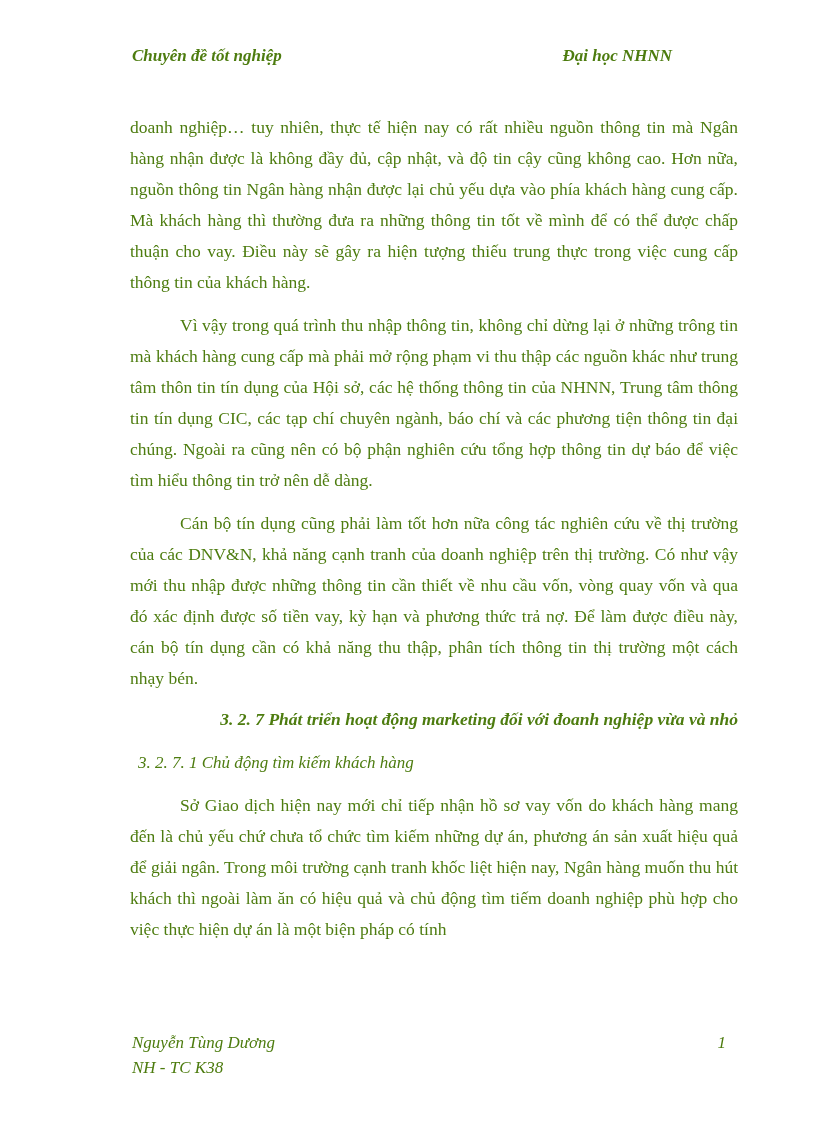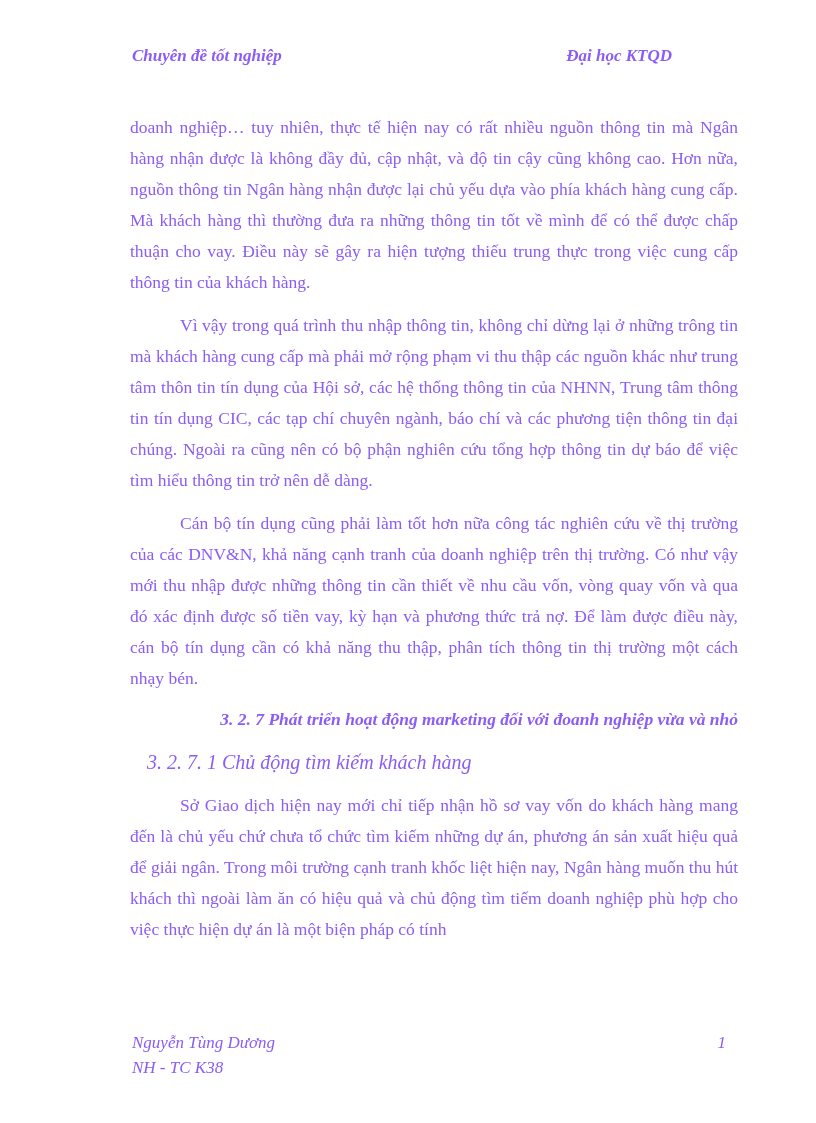--- a/index.html
+++ b/index.html
@@ -6,21 +6,21 @@
     margin: 0;
     padding: 0;
     background: #ffffff;
   }
   .page {
     position: relative;
     width: 816px;
     height: 1123px;
     background: #ffffff;
     font-family: "Liberation Serif", "DejaVu Serif", serif;
-    color: #8b5cf6;
+    color: #4d7c0f;
     overflow: hidden;
     margin: 0 auto;
   }
   .header {
     position: absolute;
     top: 46px;
     left: 132px;
     right: 86px;
     display: flex;
     justify-content: space-between;
@@ -49,22 +49,22 @@
   }
   .heading {
     margin: 4px 0 12px 0;
     font-size: 17.5px;
     font-weight: bold;
     font-style: italic;
     line-height: 31px;
     text-align: right;
   }
   .subheading {
-    margin: 4px 0 12px 17px;
-    font-size: 20px;
+    margin: 4px 0 12px 8px;
+    font-size: 17px;
     font-weight: normal;
     font-style: italic;
     line-height: 31px;
     text-align: left;
   }
   .footer {
     position: absolute;
     top: 1030px;
     left: 132px;
     right: 90px;
@@ -80,21 +80,21 @@
     white-space: nowrap;
   }
 </style>
 </head>
 <body>
 
 <div class="page">
 
   <div class="header">
     <span class="header-left">Chuyên đề tốt nghiệp</span>
-    <span class="header-right">Đại học KTQD</span>
+    <span class="header-right">Đại học NHNN</span>
   </div>
 
   <div class="content">
     <p class="para no-indent">doanh nghiệp… tuy nhiên, thực tế hiện nay có rất nhiều nguồn thông tin mà Ngân hàng nhận được là không đầy đủ, cập nhật, và độ tin cậy cũng không cao. Hơn nữa, nguồn thông tin Ngân hàng nhận được lại chủ yếu dựa vào phía khách hàng cung cấp. Mà khách hàng thì thường đưa ra những thông tin tốt về mình để có thể được chấp thuận cho vay. Điều này sẽ gây ra hiện tượng thiếu trung thực trong việc cung cấp thông tin của khách hàng.</p>
     <p class="para">Vì vậy trong quá trình thu nhập thông tin, không chỉ dừng lại ở những trông tin mà khách hàng cung cấp mà phải mở rộng phạm vi thu thập các nguồn khác như trung tâm thôn tin tín dụng của Hội sở, các hệ thống thông tin của NHNN, Trung tâm thông tin tín dụng CIC, các tạp chí chuyên ngành, báo chí và các phương tiện thông tin đại chúng. Ngoài ra cũng nên có bộ phận nghiên cứu tổng hợp thông tin dự báo để việc tìm hiểu thông tin trở nên dễ dàng.</p>
     <p class="para">Cán bộ tín dụng cũng phải làm tốt hơn nữa công tác nghiên cứu về thị trường của các DNV&amp;N, khả năng cạnh tranh của doanh nghiệp trên thị trường. Có như vậy mới thu nhập được những thông tin cần thiết về nhu cầu vốn, vòng quay vốn và qua đó xác định được số tiền vay, kỳ hạn và phương thức trả nợ. Để làm được điều này, cán bộ tín dụng cần có khả năng thu thập, phân tích thông tin thị trường một cách nhạy bén.</p>
     <h3 class="heading">3. 2. 7 Phát triển hoạt động marketing đối với đoanh nghiệp vừa và nhỏ</h3>
     <h4 class="subheading">3. 2. 7. 1 Chủ động tìm kiếm khách hàng</h4>
     <p class="para">Sở Giao dịch hiện nay mới chỉ tiếp nhận hồ sơ vay vốn do khách hàng mang đến là chủ yếu chứ chưa tổ chức tìm kiếm những dự án, phương án sản xuất hiệu quả để giải ngân. Trong môi trường cạnh tranh khốc liệt hiện nay, Ngân hàng muốn thu hút khách thì ngoài làm ăn có hiệu quả và chủ động tìm tiếm doanh nghiệp phù hợp cho việc thực hiện dự án là một biện pháp có tính</p>
   </div>

